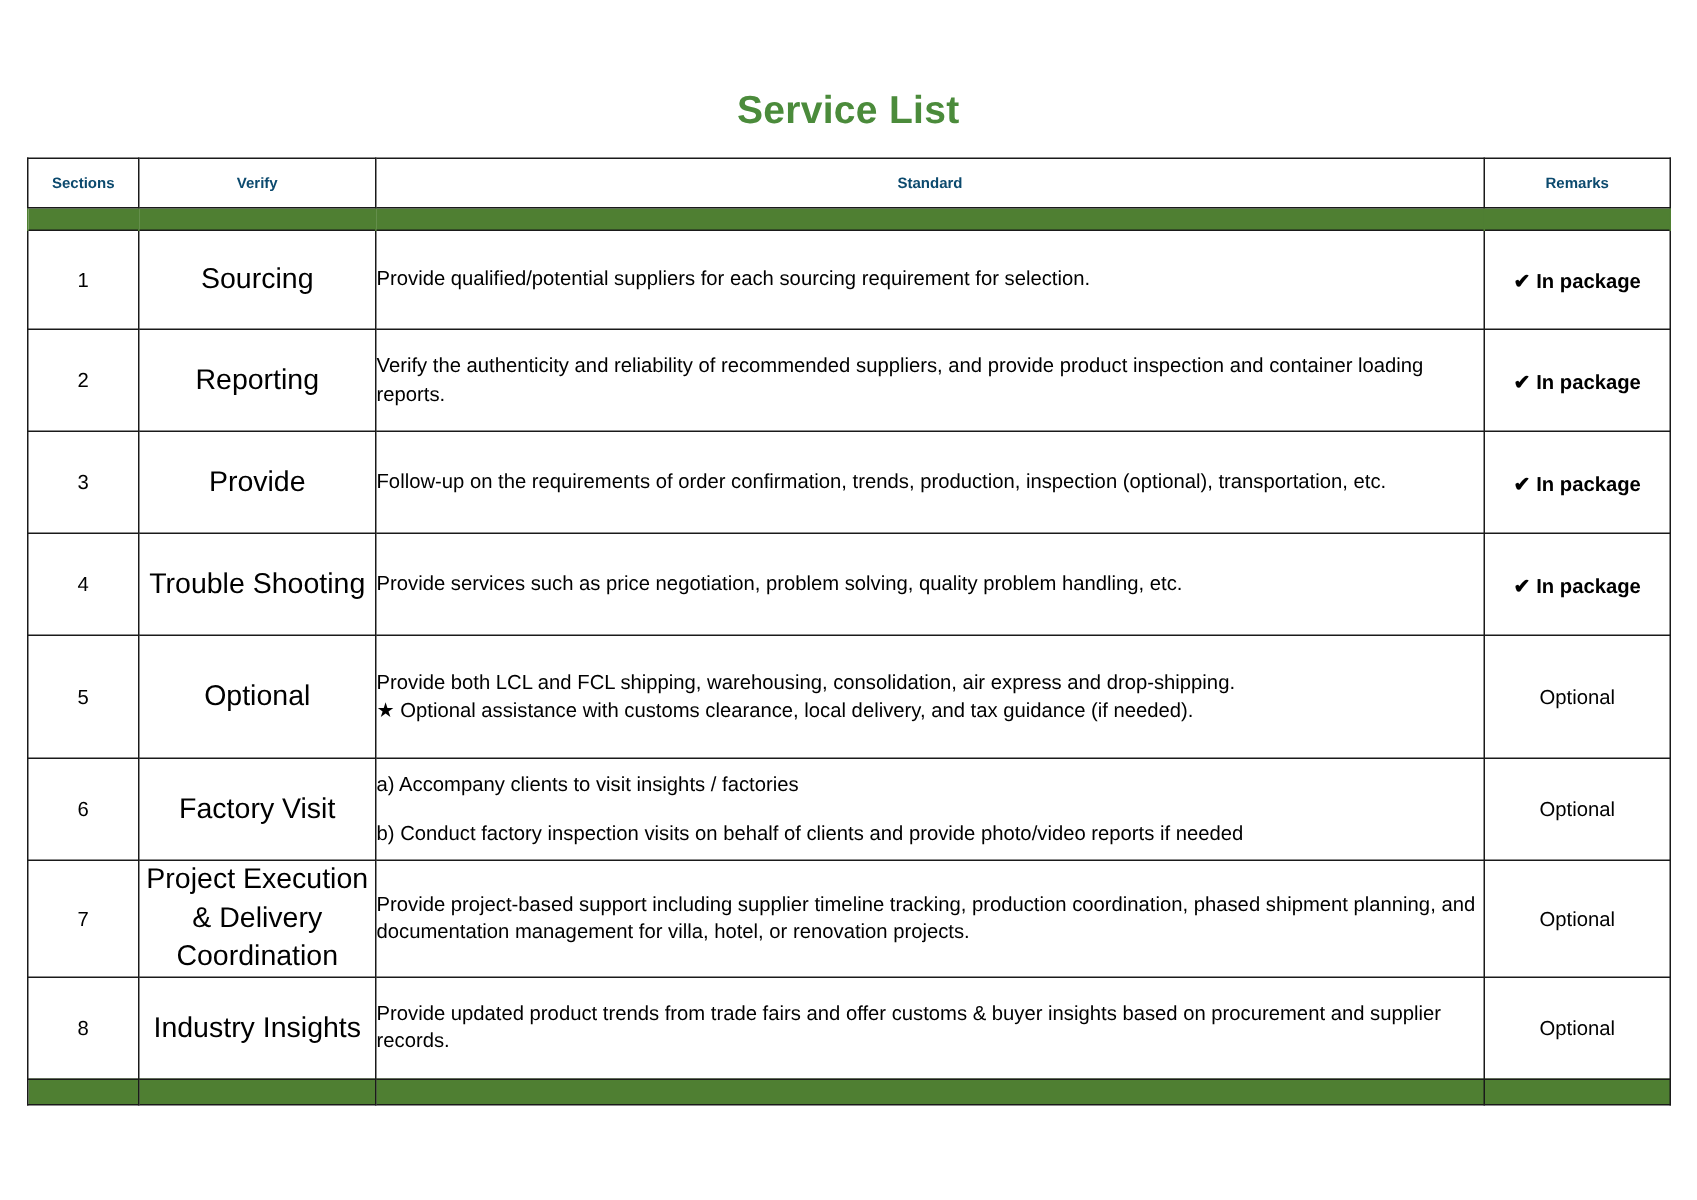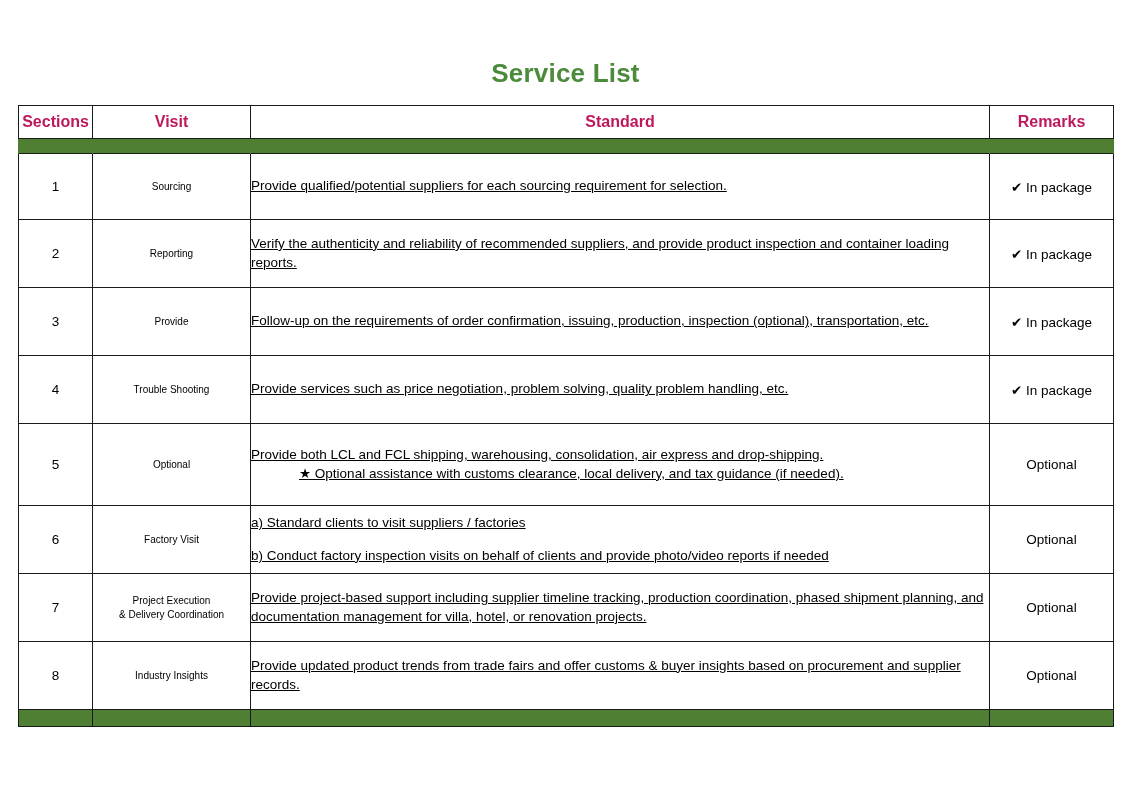--- a/index.html
+++ b/index.html
@@ -59,62 +59,61 @@
     border-bottom: none;
   }
   tr.band-bottom > td {
     border-top: 1.6px solid #1a1a1a;
     border-left: 1.6px solid #1a1a1a;
     border-right: 1.6px solid #1a1a1a;
     border-bottom: 1.6px solid #1a1a1a;
     height: 16px;
   }
   thead th {
-    color: #be185d;
-    font-size: 16px;
+    color: #0c4a6e;
+    font-size: 10px;
     font-weight: bold;
     text-align: center;
     height: 32px;
     background: #ffffff;
   }
   th.col-standard {
     text-align: center;
   }
   
   .c-sections { width: 74px; }
   .c-items    { width: 158px; }
   .c-standard { width: 739px; }
   .c-remarks  { width: 124px; }
 
   td.cell-section {
     text-align: center;
     font-size: 13.5px;
   }
   td.cell-item {
     text-align: center;
-    font-size: 10px;
+    font-size: 19px;
     line-height: 1.35;
     padding: 0 4px;
   }
   td.cell-standard {
     text-align: left;
     font-size: 13.5px;
     line-height: 1.38;
     padding: 4px 6px 4px 7px;
-    text-decoration: underline;
   }
   td.cell-remarks {
     text-align: center;
     font-size: 13.5px;
   }
   td.cell-remarks.in-package {
-    font-weight: normal;
+    font-weight: bold;
   }
   .std-line { display: block; }
-  .std-line + .std-line { margin-top: 0; margin-left: 48px; }
+  .std-line + .std-line { margin-top: 0; }
   .std-gap { display: block; height: 14px; }
 </style>
 </head>
 <body>
 
 <div class="page">
 
   <h1 class="page-title">Service List</h1>
 
   <div class="table-wrap">
@@ -131,21 +130,21 @@
           <td></td>
           <td></td>
           <td></td>
           <td></td>
         </tr>
       </tbody>
 
       <thead>
         <tr>
           <th>Sections</th>
-          <th>Visit</th>
+          <th>Verify</th>
           <th class="col-standard">Standard</th>
           <th>Remarks</th>
         </tr>
       </thead>
 
       <tbody id="rows-body">
           <tr style="height: 66px;">
             <td class="cell-section">1</td>
             <td class="cell-item">Sourcing</td>
             <td class="cell-standard">
@@ -158,21 +157,21 @@
             <td class="cell-item">Reporting</td>
             <td class="cell-standard">
               <span class="std-line">Verify the authenticity and reliability of recommended suppliers, and provide product inspection and container loading reports.</span>
             </td>
             <td class="cell-remarks in-package">✔ In package</td>
           </tr>
           <tr style="height: 68px;">
             <td class="cell-section">3</td>
             <td class="cell-item">Provide</td>
             <td class="cell-standard">
-              <span class="std-line">Follow-up on the requirements of order confirmation, issuing, production, inspection (optional), transportation, etc.</span>
+              <span class="std-line">Follow-up on the requirements of order confirmation, trends, production, inspection (optional), transportation, etc.</span>
             </td>
             <td class="cell-remarks in-package">✔ In package</td>
           </tr>
           <tr style="height: 68px;">
             <td class="cell-section">4</td>
             <td class="cell-item">Trouble Shooting</td>
             <td class="cell-standard">
               <span class="std-line">Provide services such as price negotiation, problem solving, quality problem handling, etc.</span>
             </td>
             <td class="cell-remarks in-package">✔ In package</td>
@@ -183,21 +182,21 @@
             <td class="cell-standard">
               <span class="std-line">Provide both LCL and FCL shipping, warehousing, consolidation, air express and drop-shipping.</span>
               <span class="std-line">★ Optional assistance with customs clearance, local delivery, and tax guidance (if needed).</span>
             </td>
             <td class="cell-remarks">Optional</td>
           </tr>
           <tr style="height: 68px;">
             <td class="cell-section">6</td>
             <td class="cell-item">Factory Visit</td>
             <td class="cell-standard">
-              <span class="std-line">a) Standard clients to visit suppliers / factories</span>
+              <span class="std-line">a) Accompany clients to visit insights / factories</span>
               <span class="std-gap"></span>
               <span class="std-line">b) Conduct factory inspection visits on behalf of clients and provide photo/video reports if needed</span>
             </td>
             <td class="cell-remarks">Optional</td>
           </tr>
           <tr style="height: 68px;">
             <td class="cell-section">7</td>
             <td class="cell-item">Project Execution<br>&amp; Delivery Coordination</td>
             <td class="cell-standard">
               <span class="std-line">Provide project-based support including supplier timeline tracking, production coordination, phased shipment planning, and documentation management for villa, hotel, or renovation projects.</span>

